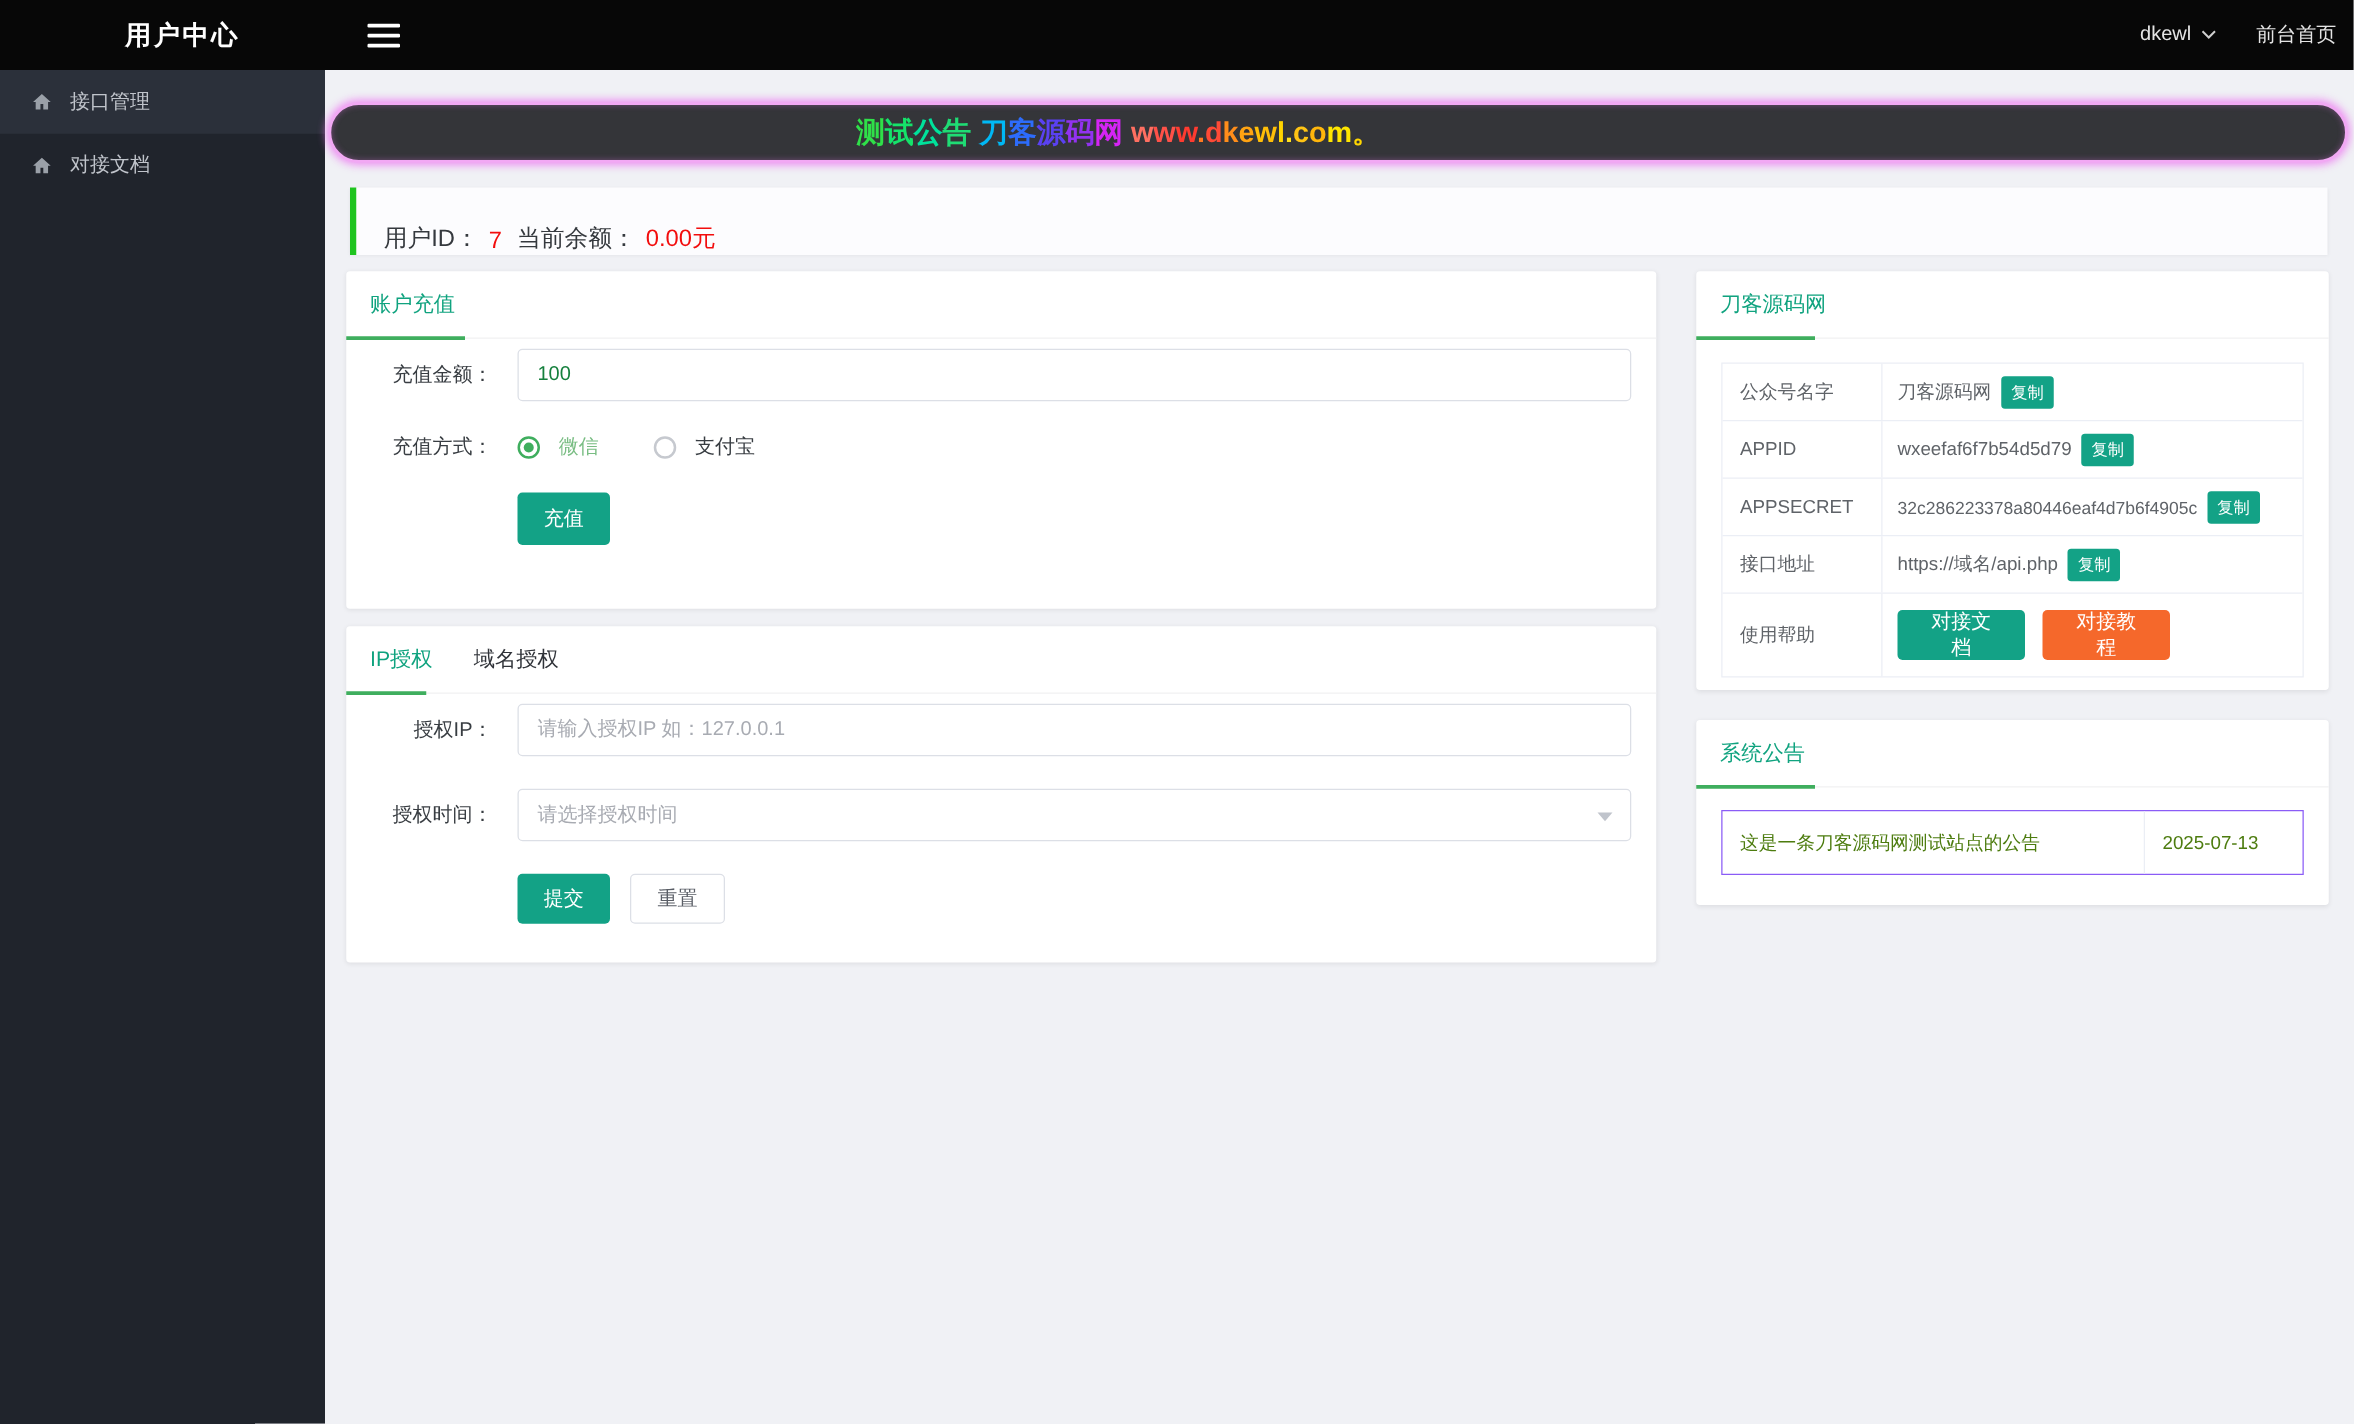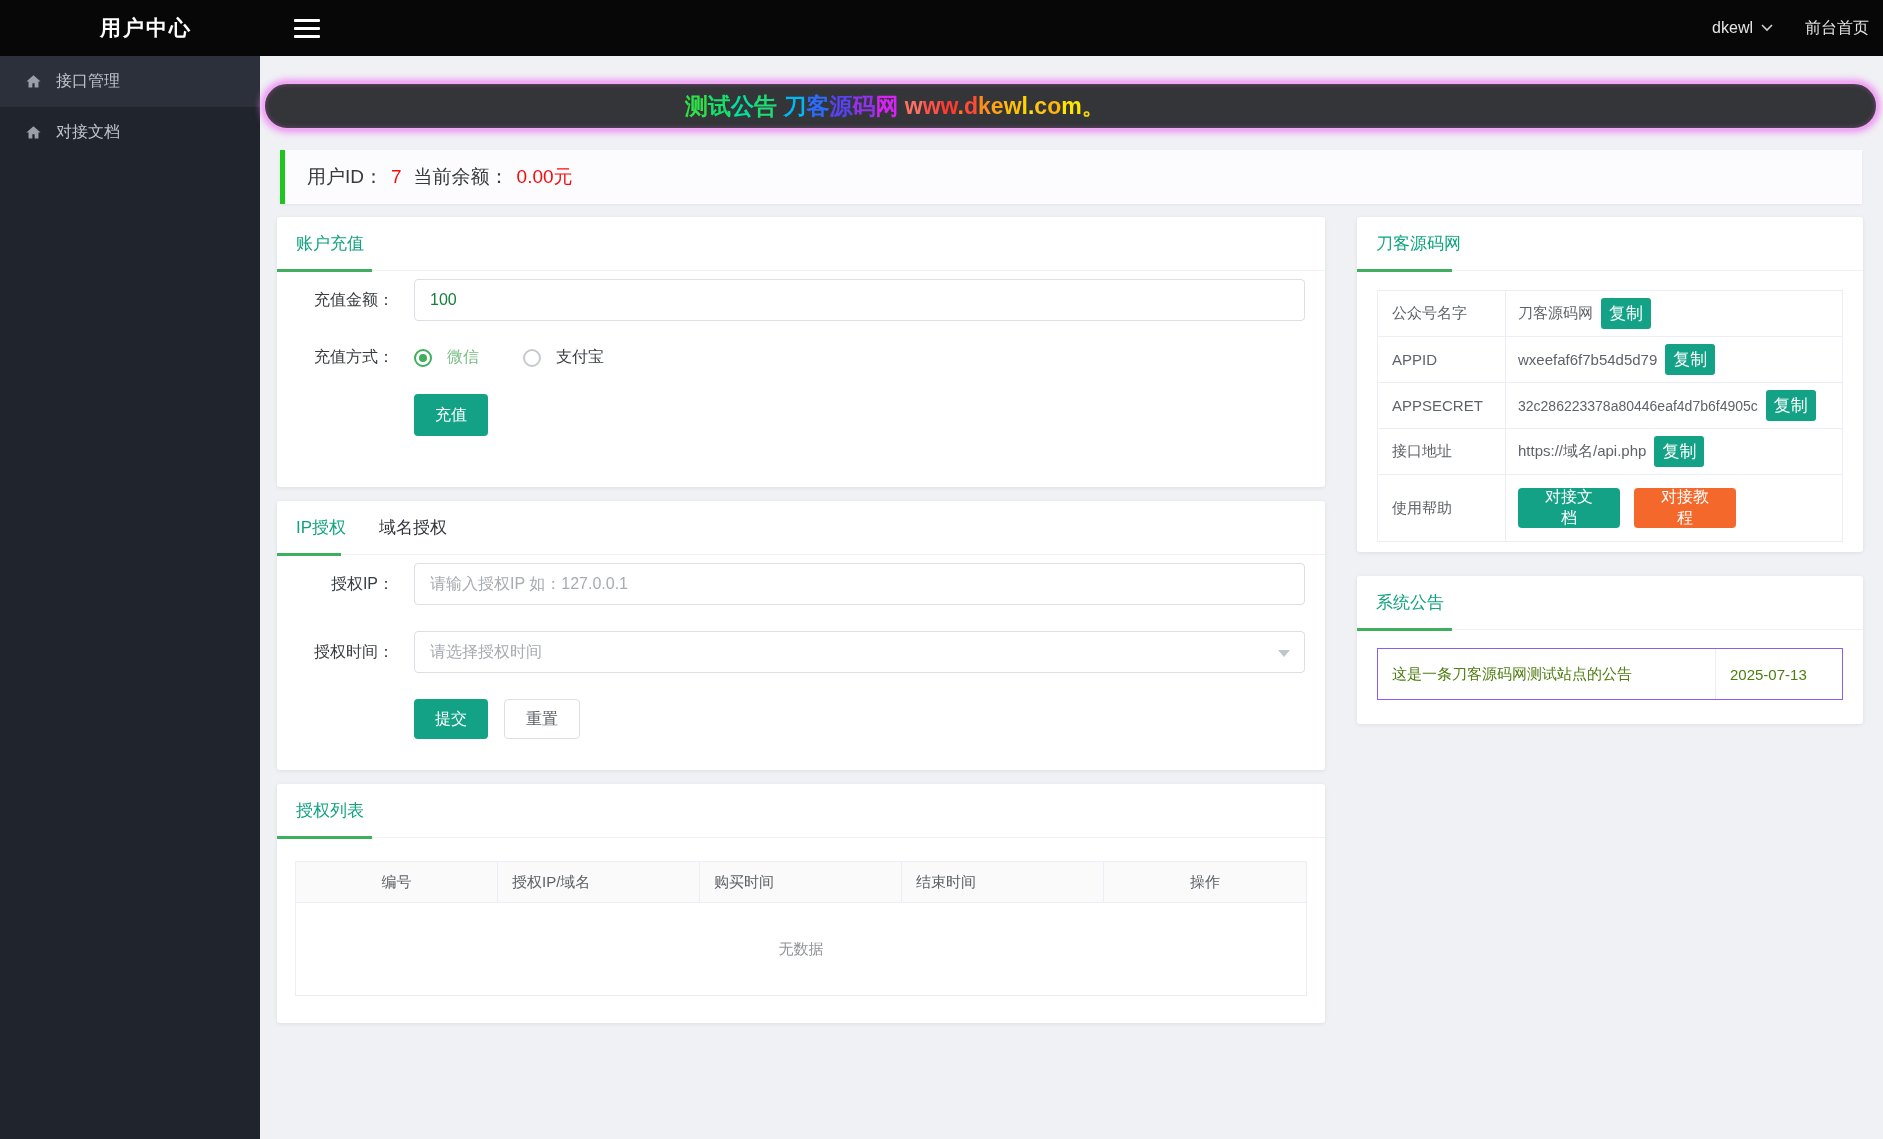--- a/index.html
+++ b/index.html
@@ -24,21 +24,21 @@
   .side-item svg{width:17px;height:17px;fill:#9aa0a8;flex:none;}
   
   .content{position:absolute;left:260px;top:56px;right:0;bottom:0;}
   .banner{position:absolute;left:3px;right:5px;top:26px;height:48px;background:#343539;
     border:2px solid #f2a8f4;border-radius:26px;box-sizing:border-box;
     box-shadow:0 0 7px 2px rgba(236,121,241,.85), inset 0 0 5px rgba(236,121,241,.35);}
   .banner-text{position:absolute;left:420px;top:50%;transform:translateY(-50%);
     font-size:23px;font-weight:bold;white-space:pre;}
   .userbar{position:absolute;left:20px;width:1582px;top:94px;height:54px;background:#fcfcfe;
     border-left:5px solid #1fc41f;box-shadow:0 1px 3px rgba(0,0,0,.06);
-    display:flex;align-items:center;padding-left:22px;box-sizing:border-box;font-size:19px;color:#35393e;}
+    display:flex;align-items:flex-end;padding-left:22px;box-sizing:border-box;font-size:19px;color:#35393e;}
   .userbar .red{color:#f20d0d;}
   .userbar .v-id{margin:0 12px 0 8px;}
   .userbar .v-bal{margin-left:8px;}
   .col-left{position:absolute;left:17px;top:161px;width:1048px;}
   .col-right{position:absolute;left:1097px;top:161px;width:506px;}
   
   .card{background:#fff;box-shadow:0 1px 4px rgba(0,0,0,.08);border-radius:3px;position:relative;box-sizing:border-box;}
   .mb14{margin-bottom:14px;} .mb24{margin-bottom:24px;}
   .card-h{height:54px;display:flex;align-items:center;padding:0 19px;border-bottom:1px solid #f1f1f2;position:relative;box-sizing:border-box;}
   .card-title{font-size:17px;color:#10a37f;}
@@ -74,21 +74,21 @@
   .tbl-head .th{width:20%;display:flex;align-items:center;box-sizing:border-box;border-right:1px solid #ebeef5;padding-left:14px;}
   .tbl-head .th:last-child{border-right:none;}
   .tbl-head .th.center{justify-content:center;padding-left:0;}
   .tbl-empty{height:92px;display:flex;align-items:center;justify-content:center;color:#909399;font-size:15px;}
   
   .itbl{margin:19px 20px 16px 20px;border:1px solid #ebeef5;font-size:15px;color:#5f6368;}
   .irow{display:flex;border-bottom:1px solid #ebeef5;height:45px;}
   .irow:last-child{border-bottom:none;height:66px;}
   .ilabel{width:128px;padding-left:14px;display:flex;align-items:center;border-right:1px solid #ebeef5;box-sizing:border-box;flex:none;}
   .ival{flex:1;display:flex;align-items:center;padding:0 4px 0 12px;gap:8px;min-width:0;}
-  .copy{background:#13a286;color:#fff;font-size:17px;padding:4px 8px;border-radius:3px;flex:none;cursor:pointer;}
+  .copy{background:#13a286;color:#fff;font-size:13px;padding:4px 8px;border-radius:3px;flex:none;cursor:pointer;}
   
   .ntbl{margin:18px 20px 26px 20px;border:1px solid #8b5cf6;display:flex;height:50px;font-size:15px;color:#4d7c0f;justify-content:flex-end;}
   .ntext{flex:1;display:flex;align-items:center;padding-left:14px;border-right:1px solid #ebeef5;}
   .ndate{width:126px;display:flex;align-items:center;padding-left:14px;box-sizing:border-box;flex:none;}
 </style>
 </head>
 <body>
 
 <div class="topbar">
   <div class="topbar-title">用户中心</div>
@@ -191,36 +191,20 @@
         <div class="frow" style="margin-bottom:0;">
           <span class="flabel"></span>
           <div class="btn-row">
             <button class="btn btn-teal h40">提交</button>
             <button class="btn btn-plain">重置</button>
           </div>
         </div>
       </div>
     </div>
 
-    <div class="card" style="height:239px;">
-      <div class="card-h">
-        <span class="card-title">授权列表</span>
-        <span class="hline"></span>
-      </div>
-      <div class="tbl">
-        <div class="tbl-head">
-          <div class="th center">编号</div>
-          <div class="th">授权IP/域名</div>
-          <div class="th">购买时间</div>
-          <div class="th">结束时间</div>
-          <div class="th center">操作</div>
-        </div>
-        <div class="tbl-empty">无数据</div>
-      </div>
-    </div>
 
   </div>
 
   <div class="col-right">
 
     <div class="card mb24" style="height:335px;">
       <div class="card-h">
         <span class="card-title">刀客源码网</span>
         <span class="hline"></span>
       </div>

